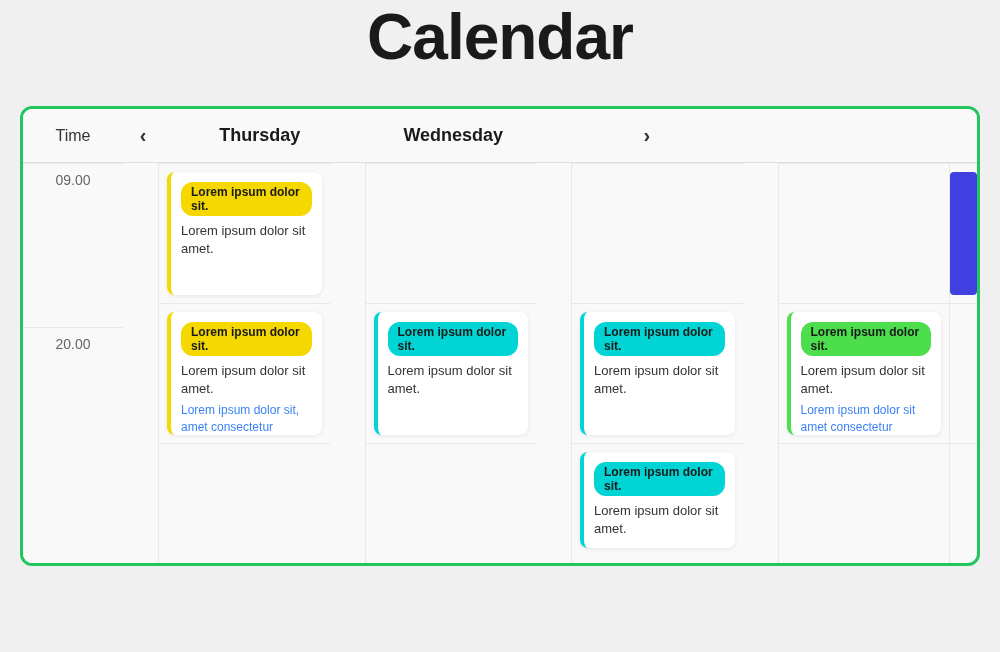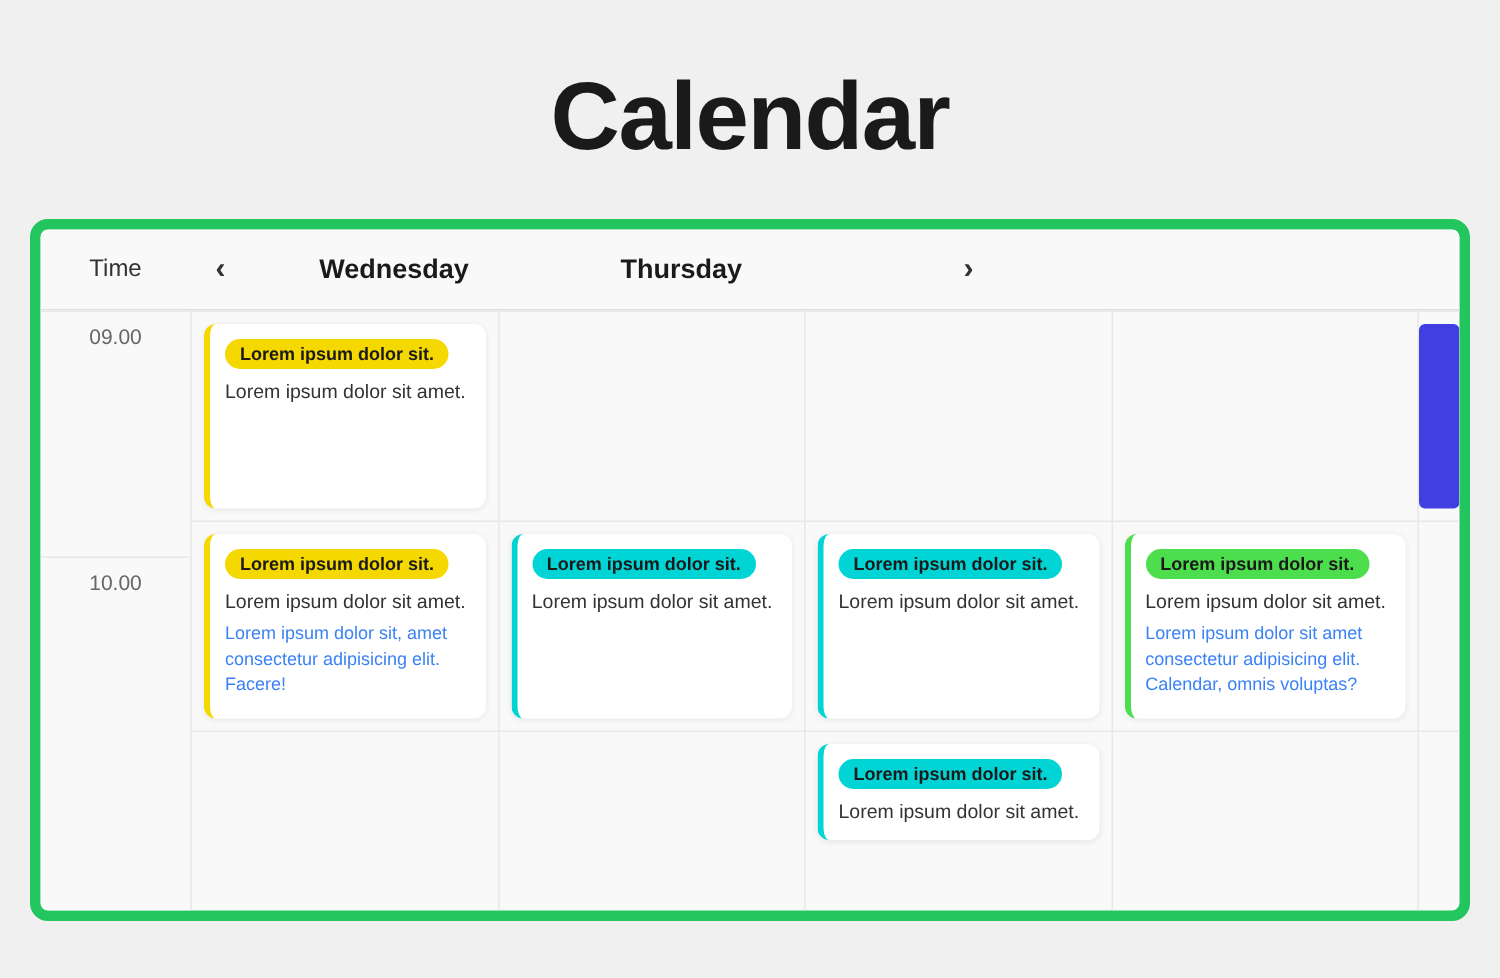--- a/index.html
+++ b/index.html
@@ -10,37 +10,36 @@
       overflow: hidden;
     }
 
     .page-container {
       width: 1000px;
       min-height: 652px;
       background: #f0f0f0;
       display: flex;
       flex-direction: column;
       align-items: center;
-      padding-top: 40px;
     }
 
     .page-title {
       font-size: 64px;
       font-weight: 800;
       color: #1a1a1a;
       margin-bottom: 32px;
       letter-spacing: -1px;
     }
 
     .calendar-container {
       width: 960px;
       background: #f9f9f9;
       border-radius: 12px;
       overflow: hidden;
-      border: 7px solid #22c55e;
+      border: 3px solid #22c55e;
     }
 
     .calendar-header {
       display: grid;
       grid-template-columns: 100px 40px 1fr 1fr 1fr 1fr 40px;
       background: #f9f9f9;
       border-bottom: 1px solid #e0e0e0;
       padding: 12px 0;
       align-items: center;
     }
@@ -84,20 +83,21 @@
       padding-top: 8px;
       font-size: 14px;
       color: #666;
       border-top: 1px solid #e8e8e8;
     }
 
     .day-column {
       border-left: 1px solid #e8e8e8;
       display: flex;
       flex-direction: column;
+      margin-left: 35px;
     }
 
     .day-cell {
       height: 140px;
       padding: 8px;
       border-top: 1px solid #e8e8e8;
       position: relative;
     }
 
     .event-card {
@@ -173,30 +173,30 @@
 
 <div class="page-container">
 
   <h1 class="page-title">Calendar</h1>
 
   <div class="calendar-container">
 
     <div class="calendar-header">
       <div class="header-time">Time</div>
       <div class="header-nav">‹</div>
+      <div class="header-day">Thursday</div>
       <div class="header-day">Wednesday</div>
-      <div class="header-day">Thursday</div>
       <div class="header-nav">›</div>
     </div>
 
     <div style="display: flex;">
 
       <div class="time-column" style="width:100px; flex-shrink:0;gap:24px;">
         <div class="time-slot">09.00</div>
-        <div class="time-slot">10.00</div>
+        <div class="time-slot">20.00</div>
       </div>
 
       <div class="day-column" style="flex:1;">
 
         <div class="day-cell">
           <div class="event-card left-accent">
             <span class="event-badge badge-yellow">Lorem ipsum dolor sit.</span>
             <div class="event-text-main">Lorem ipsum dolor sit amet.</div>
           </div>
         </div>

